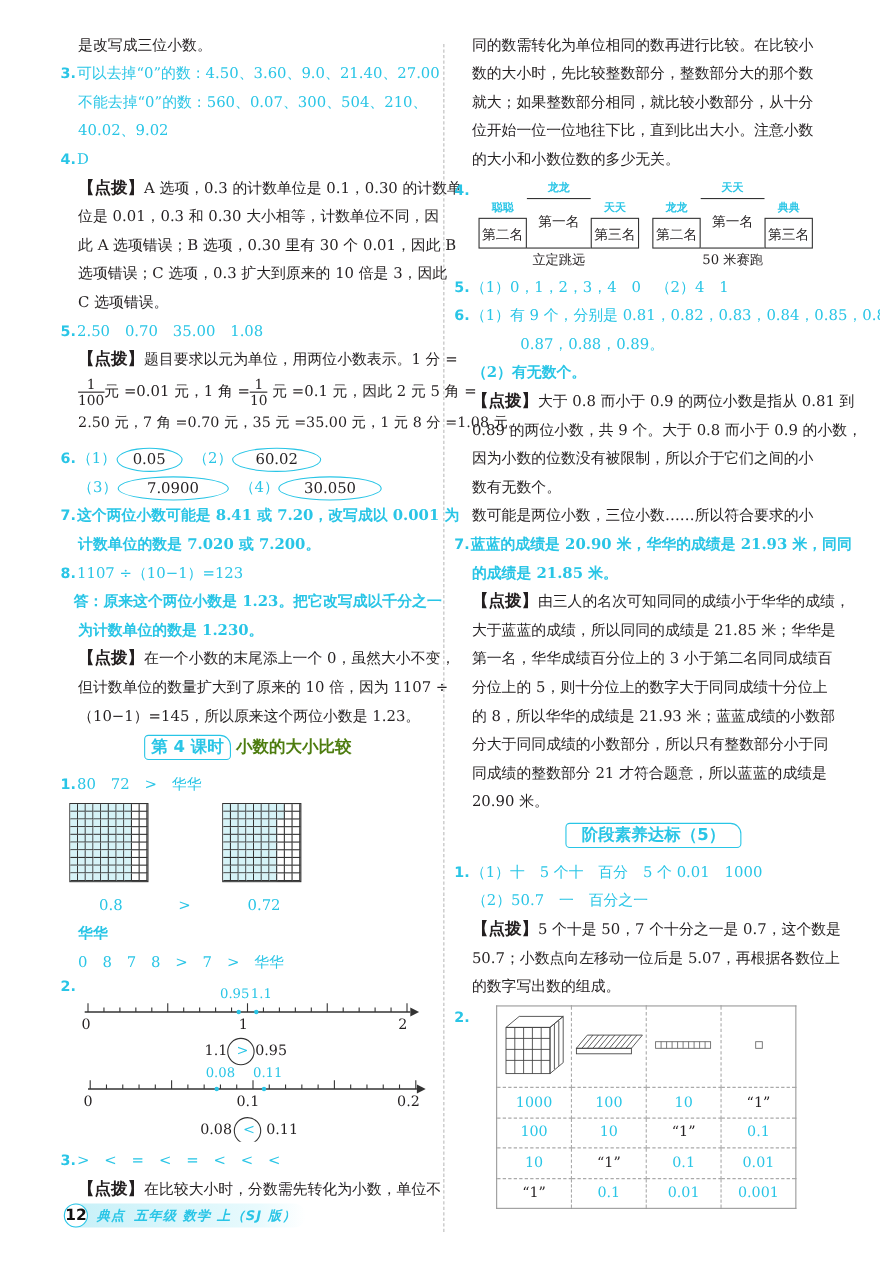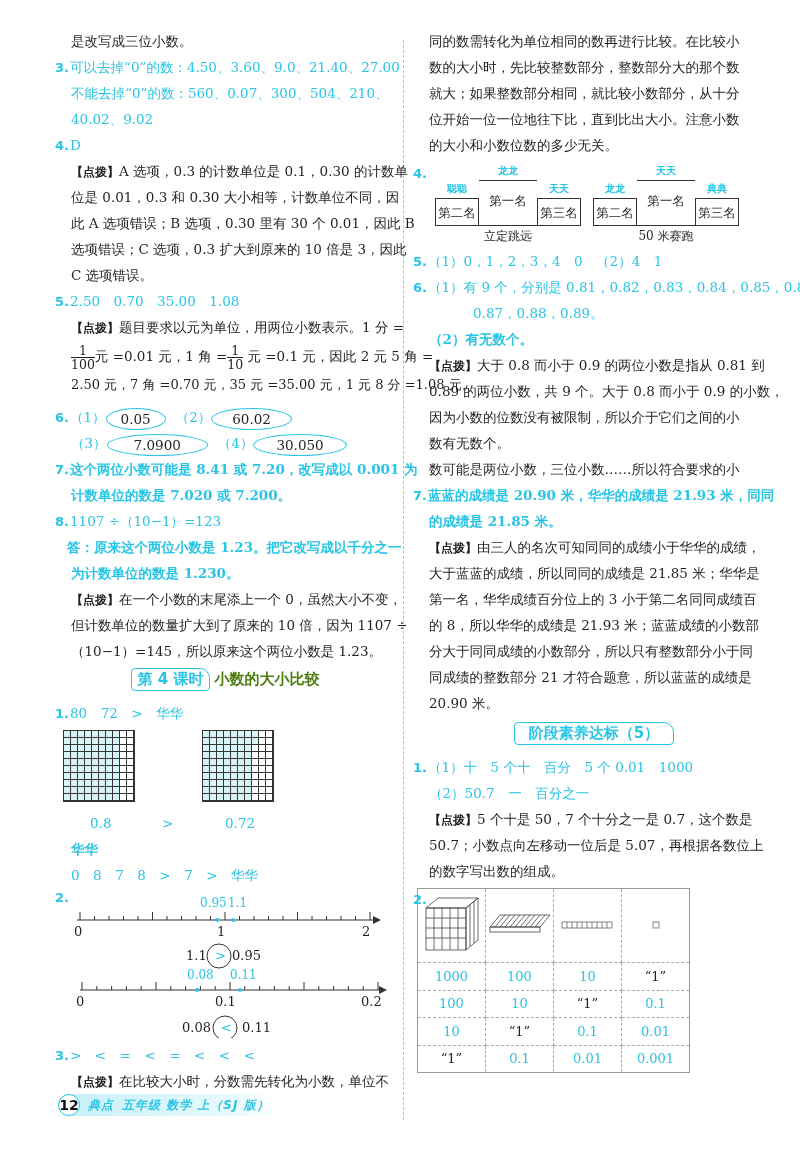--- a/index.html
+++ b/index.html
@@ -7,21 +7,21 @@
   body { font-family: "DejaVu Serif", "Liberation Serif", serif; color: #231f20; font-size: 13.5px; position: relative; }
   .col { position: absolute; top: 28px; }
   .left { left: 55px; width: 340px; }
   .right { left: 413px; width: 362px; }
   .divider { position: absolute; left: 403px; top: 40px; height: 1080px; border-left: 1px dashed #bbb; }
   .line { line-height: 26px; height: 26px; white-space: nowrap; font-size: 13.5px; }
   .ind { padding-left: 16px; }
   .ind2 { padding-left: 60px; }
   .cyan { color: #29c5e6; }
   .num { color: #29c5e6; font-family: "DejaVu Sans", sans-serif; font-weight: bold; display: inline-block; width: 15px; font-size: 13px; }
-  .tip { font-family: Liberation Sans, sans-serif; font-weight: bold; font-size: 12px; }
+  .tip { font-family: Liberation Sans, sans-serif; font-weight: bold; font-size: 15px; }
   .bold-cyan { color: #29c5e6; font-weight: bold; }
   .oval { display: inline-block; border: 1.3px solid #29c5e6; border-radius: 50%; padding: 0 14px; height: 22px; line-height: 20px; color: #231f20; vertical-align: middle; }
   .frac { display: inline-block; text-align: center; vertical-align: middle; line-height: 13px; font-size: 12.5px; }
   .frac span { display: block; }
   .frac .n { border-bottom: 1px solid #231f20; }
   .section-title { text-align: center; margin: 4px 0 2px; height: 30px; }
   .section-title .badge { display: inline-block; border: 1.5px solid #29c5e6; border-radius: 4px 10px 4px 4px; color: #29c5e6; font-family: "DejaVu Sans", sans-serif; font-weight: bold; font-size: 15px; padding: 1px 6px; }
   .section-title .txt { color: #4d7c0f; font-family: "DejaVu Sans", sans-serif; font-weight: bold; font-size: 15px; margin-left: 4px; }
   .grid100 { display: grid; grid-template-columns: repeat(10, 7px); grid-template-rows: repeat(10, 7px); border: 1px solid #333; width: 72px; }
   .grid100 div { border-right: 1px solid #333; border-bottom: 1px solid #333; }
@@ -431,38 +431,39 @@
   <div class="line ind">0.89 的两位小数，共 9 个。大于 0.8 而小于 0.9 的小数，</div>
   <div class="line ind">因为小数的位数没有被限制，所以介于它们之间的小</div>
   <div class="line ind">数有无数个。</div>
   <div class="line ind">数可能是两位小数，三位小数……所以符合要求的小</div>
 
   <div class="line bold-cyan"><span class="num">7.</span><span>蓝蓝的成绩是 20.90 米，华华的成绩是 21.93 米，同同</span></div>
   <div class="line bold-cyan ind">的成绩是 21.85 米。</div>
   <div class="line ind"><span class="tip">【点拨】</span><span>由三人的名次可知同同的成绩小于华华的成绩，</span></div>
   <div class="line ind">大于蓝蓝的成绩，所以同同的成绩是 21.85 米；华华是</div>
   <div class="line ind">第一名，华华成绩百分位上的 3 小于第二名同同成绩百</div>
+  <div class="line ind">分位上的 5，则十分位上的数字大于同同成绩十分位上</div>
   <div class="line ind">的 8，所以华华的成绩是 21.93 米；蓝蓝成绩的小数部</div>
   <div class="line ind">分大于同同成绩的小数部分，所以只有整数部分小于同</div>
   <div class="line ind">同成绩的整数部分 21 才符合题意，所以蓝蓝的成绩是</div>
   <div class="line ind">20.90 米。</div>
 
   <div class="section-title" style="margin-top:6px;">
     <span class="badge" style="padding:1px 14px;">阶段素养达标（5）</span>
   </div>
 
   <div class="line cyan"><span class="num">1.</span><span>（1）十　5 个十　百分　5 个 0.01　1000</span></div>
   <div class="line cyan ind">（2）50.7　一　百分之一</div>
   <div class="line ind"><span class="tip">【点拨】</span><span>5 个十是 50，7 个十分之一是 0.7，这个数是</span></div>
   <div class="line ind">50.7；小数点向左移动一位后是 5.07，再根据各数位上</div>
   <div class="line ind">的数字写出数的组成。</div>
 
   <div style="position:relative;margin-top:4px;">
     <span class="num" style="position:absolute;left:0;top:4px;">2.</span>
-    <table class="blocks" style="margin-left:4px;">
+    <table class="blocks" style="margin-left:38px;">
       <tbody>
           <tr class="img">
         <td>
           <svg width="60" height="60" viewBox="0 0 60 60">
                 <g fill="none" stroke="#444" stroke-width="0.8">
             <rect x="4" y="14" width="40" height="42"></rect>
                   <polygon points="4,14 16,4 56,4 44,14"></polygon>
                   <polygon points="44,14 56,4 56,46 44,56"></polygon>
             <line x1="12" y1="14" x2="12" y2="56"></line>
                   <line x1="20" y1="14" x2="20" y2="56"></line>

